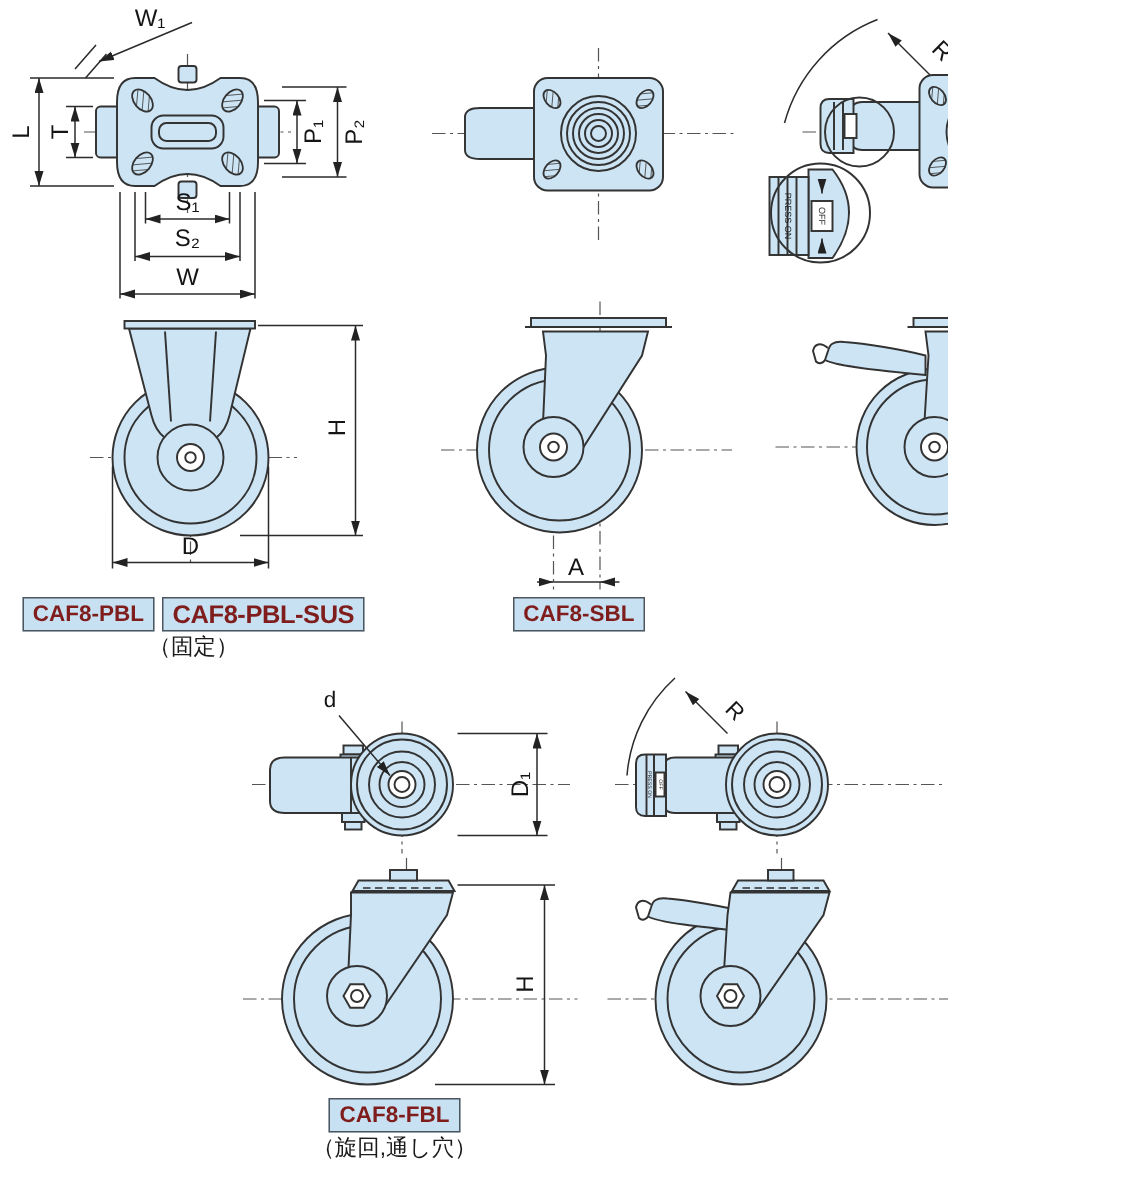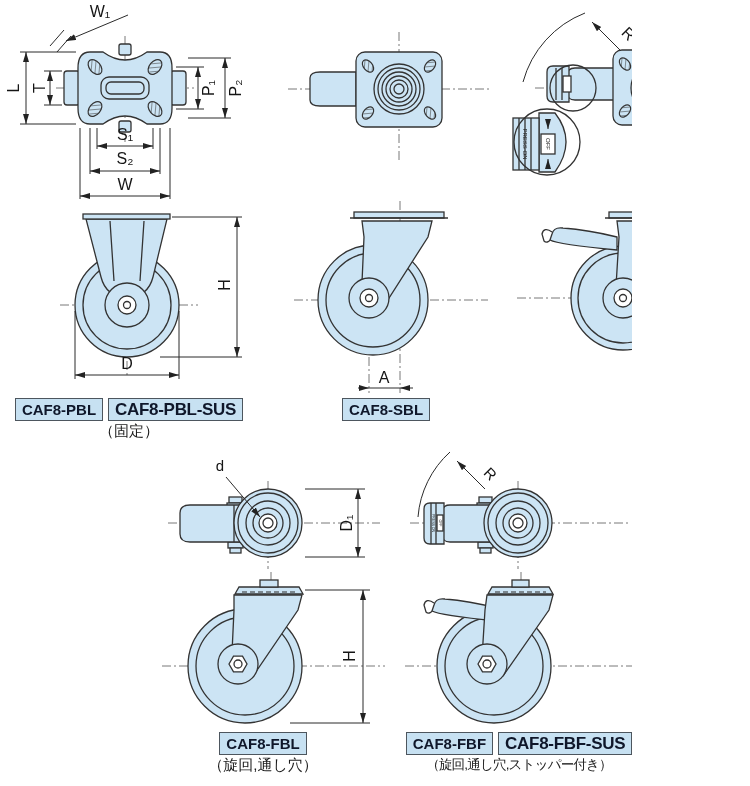--- a/index.html
+++ b/index.html
@@ -14,21 +14,21 @@
   .dim{fill:none;stroke:#2b2b2b;stroke-width:1;}
   .slot{fill:url(#ht);stroke:#333333;stroke-width:1.2;}
   .dt{font-family:"Liberation Sans","DejaVu Sans",sans-serif;font-size:16px;fill:#151515;text-anchor:middle;}
   .dts{font-family:"Liberation Sans","DejaVu Sans",sans-serif;font-size:15px;fill:#151515;text-anchor:middle;}
   .micro{font-family:"Liberation Sans","DejaVu Sans",sans-serif;font-size:6px;fill:#222;text-anchor:middle;}
   .nano{font-family:"Liberation Sans","DejaVu Sans",sans-serif;font-size:3.5px;fill:#222;text-anchor:middle;}
   
   .pgroup{position:absolute;display:flex;flex-direction:column;align-items:center;}
   .boxrow{display:flex;gap:5px;align-items:center;justify-content:center;}
   .pbox{background:#c7e1f2;border:1.5px solid #4d565e;padding:0 6px;height:21px;line-height:21px;
-        font-weight:bold;font-size:15px;color:#0f172a;white-space:nowrap;}
+        font-weight:bold;font-size:15px;color:#7f1d1d;white-space:nowrap;}
   .pbox.sus{font-size:17px;letter-spacing:-0.3px;text-align:center;}
   .cap{font-size:15px;color:#1a1a1a;margin-top:1px;white-space:nowrap;}
   .cap.long{font-size:13.5px;letter-spacing:-0.8px;}
 </style>
 </head>
 <body>
 
 <div class="canvas">
 
 <svg width="0" height="0" style="position:absolute">
@@ -361,21 +361,14 @@
     <path class="dim" stroke-dasharray="5 3" d="M100,24 H151"></path>
   </g>
 </svg>
 
 <div class="pgroup" style="left:153px;top:732px;width:220px">
   <div class="boxrow">
     <span class="pbox">CAF8-FBL</span>
   </div>
   <div class="cap">（旋回,通し穴）</div>
 </div>
-<div class="pgroup" style="left:399px;top:732px;width:240px">
-  <div class="boxrow">
-    <span class="pbox">CAF8-FBF</span>
-    <span class="pbox sus">CAF8-FBF-SUS</span>
-  </div>
-  <div class="cap long">（旋回,通し穴,ストッパー付き）</div>
-</div>
 
 </div>
 
 </body></html>

